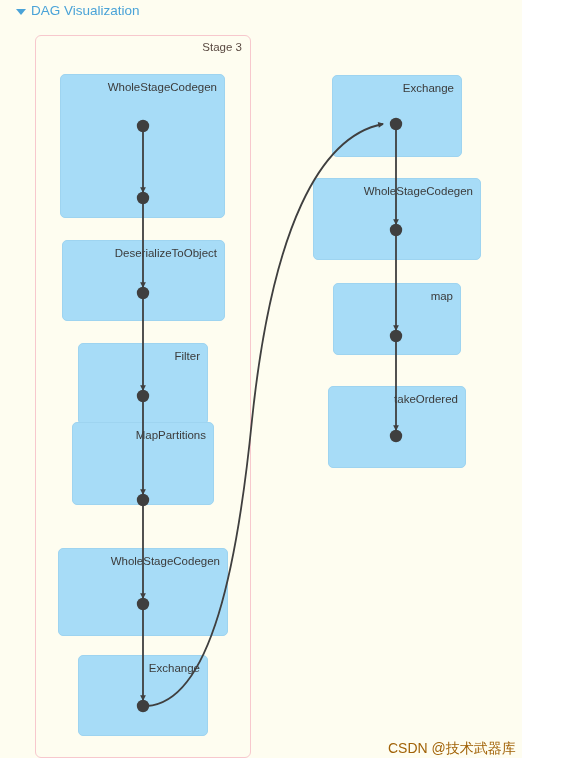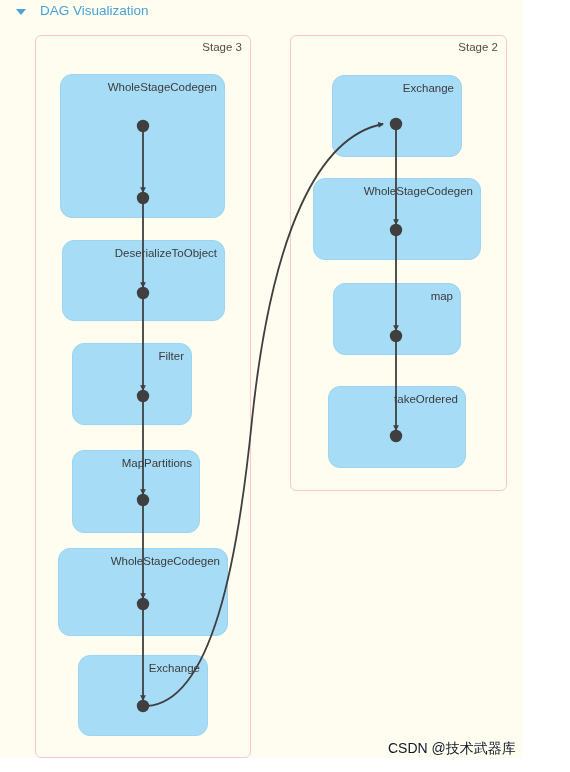--- a/index.html
+++ b/index.html
@@ -8,51 +8,51 @@
     background:#ffffff;
     font-family:"Liberation Sans","DejaVu Sans",sans-serif;
     position:relative;overflow:hidden;
   }
   #dag-panel{
     position:absolute;left:0;top:0;width:522px;height:758px;
     background:#fefdf0;
   }
   #dag-header{
     position:absolute;left:16px;top:2px;height:18px;
-    display:flex;align-items:center;gap:14px;
+    display:flex;align-items:center;gap:5px;
     color:#4aa3d8;font-size:13.5px;line-height:18px;
     white-space:nowrap;cursor:pointer;
   }
   #dag-header .caret{
     width:0;height:0;border-left:5px solid transparent;
     border-right:5px solid transparent;border-top:6px solid #4aa3d8;
     display:block;margin-top:2px;
   }
   .stage-box{
     position:absolute;
     border:1px solid #f7c8cd;border-radius:6px;
     background:transparent;
   }
   .stage-label{
     position:absolute;right:8px;top:5px;
     font-size:11.5px;color:#5a4a42;white-space:nowrap;
   }
   .node{
     position:absolute;
-    background:#a7dcf7;border:1px solid #9ed4f0;border-radius:12px;
+    background:#a7dcf7;border:1px solid #9ed4f0;border-radius:5px;
     box-sizing:border-box;
   }
   .node-label{
     position:absolute;right:7px;top:6px;
     font-size:11.5px;color:#3b3b3b;white-space:nowrap;
   }
   #edges{position:absolute;left:0;top:0;width:522px;height:758px;pointer-events:none;}
   #watermark{
     position:absolute;left:388px;top:740px;
-    font-size:14px;color:#0f172a;white-space:nowrap;
+    font-size:14px;color:#a16207;white-space:nowrap;
     font-family:"Liberation Sans","DejaVu Sans",sans-serif;
   }
 </style>
 </head>
 <body>
 
 <div id="dag-panel">
 
   <div id="dag-header">
     <span class="caret"></span>
@@ -61,36 +61,33 @@
 
   <div class="stage-box" style="left:35px;top:35px;width:214px;height:721px;">
     <span class="stage-label">Stage 3</span>
   </div>
   <div class="node" style="left:60px;top:74px;width:165px;height:144px;">
     <span class="node-label">WholeStageCodegen</span>
   </div>
   <div class="node" style="left:62px;top:240px;width:163px;height:81px;">
     <span class="node-label">DeserializeToObject</span>
   </div>
-  <div class="node" style="left:72px;top:343px;width:120px;height:82px;">
+  <div class="node" style="left:78px;top:343px;width:130px;height:82px;">
     <span class="node-label">Filter</span>
   </div>
-  <div class="node" style="left:72px;top:450px;width:128px;height:83px;">
+  <div class="node" style="left:72px;top:422px;width:142px;height:83px;">
     <span class="node-label">MapPartitions</span>
   </div>
   <div class="node" style="left:58px;top:548px;width:170px;height:88px;">
     <span class="node-label">WholeStageCodegen</span>
   </div>
   <div class="node" style="left:78px;top:655px;width:130px;height:81px;">
     <span class="node-label">Exchange</span>
   </div>
 
-  <div class="stage-box" style="left:290px;top:35px;width:215px;height:454px;">
-    <span class="stage-label">Stage 2</span>
-  </div>
   <div class="node" style="left:332px;top:75px;width:130px;height:82px;">
     <span class="node-label">Exchange</span>
   </div>
   <div class="node" style="left:313px;top:178px;width:168px;height:82px;">
     <span class="node-label">WholeStageCodegen</span>
   </div>
   <div class="node" style="left:333px;top:283px;width:128px;height:72px;">
     <span class="node-label">map</span>
   </div>
   <div class="node" style="left:328px;top:386px;width:138px;height:82px;">

